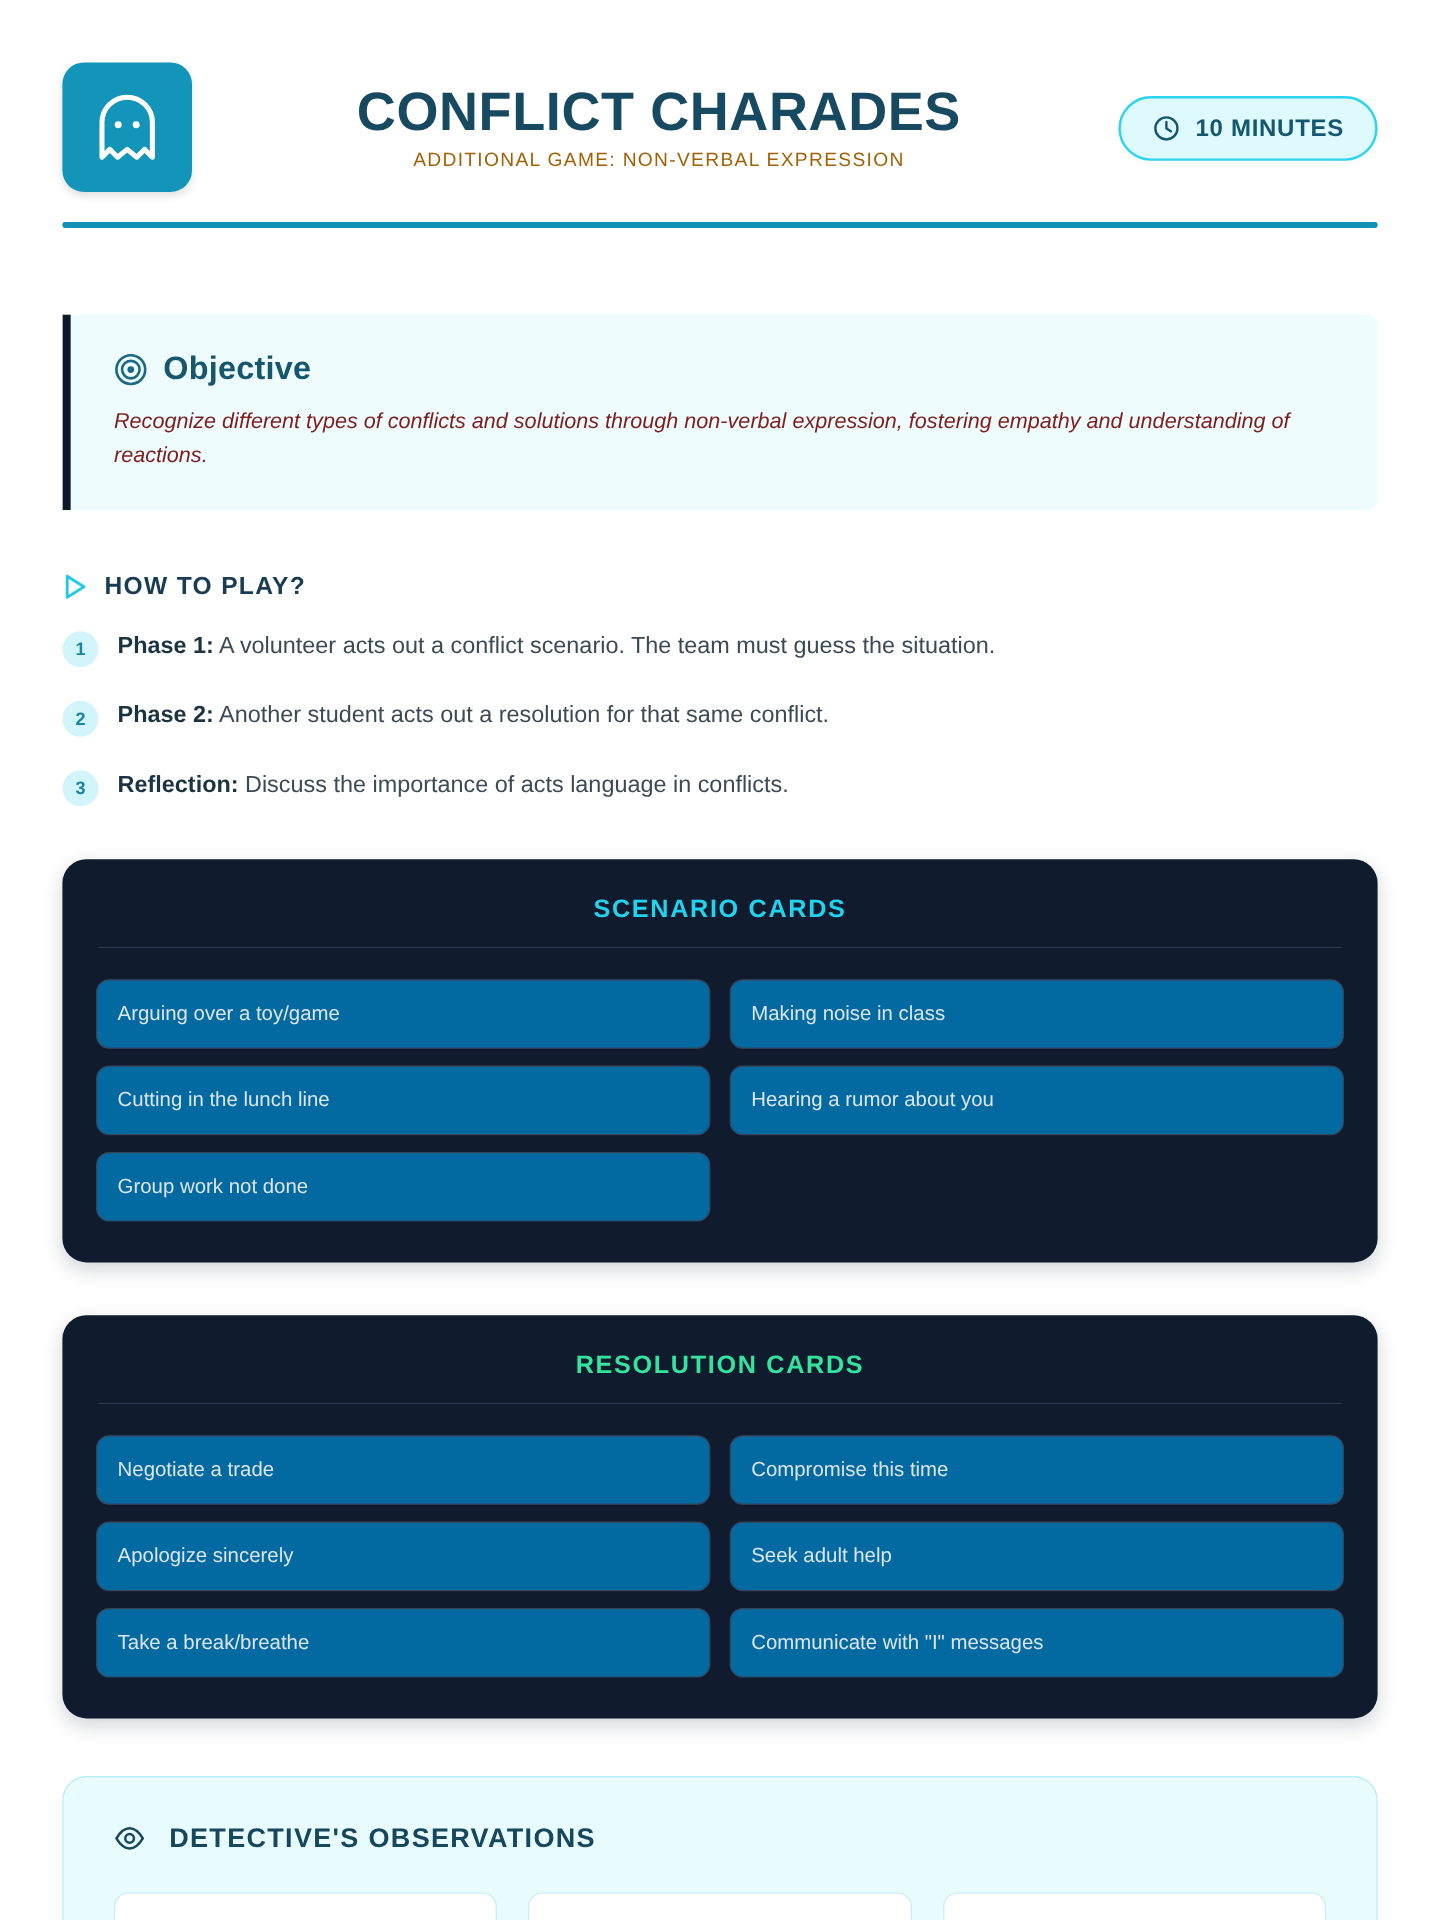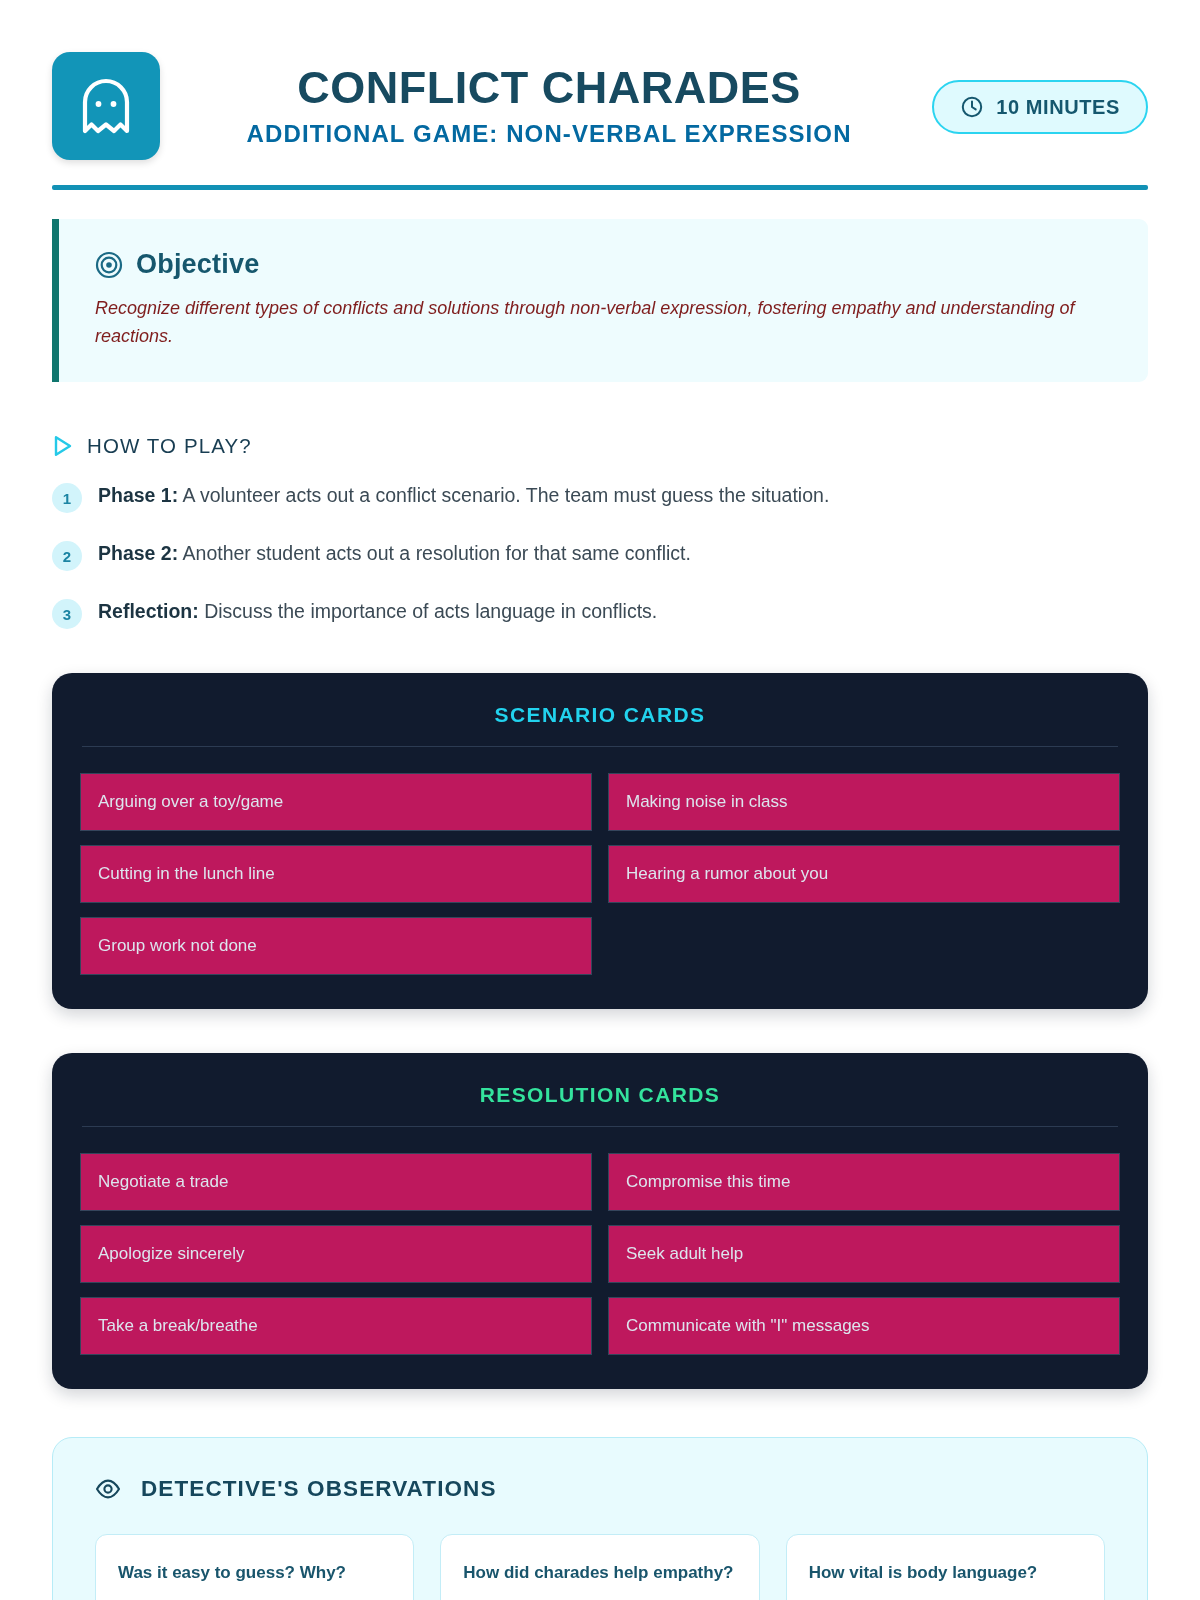--- a/index.html
+++ b/index.html
@@ -53,24 +53,24 @@
     font-size: 45px;
     font-weight: 700;
     letter-spacing: 0.5px;
     color: #174A60;
     line-height: 1.05;
     text-transform: uppercase;
   }
 
   .title-sub {
     margin-top: 9px;
-    font-size: 24px;
-    font-weight: 700;
+    font-size: 16px;
+    font-weight: 400;
     letter-spacing: 1.1px;
-    color: #0369a1;
+    color: #a16207;
     text-transform: uppercase;
   }
 
   .timer-badge {
     flex: 0 0 auto;
     display: flex;
     align-items: center;
     gap: 12px;
     background: #DFFAFE;
     border: 2px solid #2BD4F0;
@@ -88,23 +88,23 @@
 
   .header-rule {
     margin-top: 25px;
     height: 5px;
     background: #1291B5;
     border-radius: 2px;
   }
 
   
   .objective {
-    margin-top: 29px;
+    margin-top: 72px;
     background: #EEFCFE;
-    border-left: 7px solid #0f766e;
+    border-left: 7px solid #0f172a;
     border-radius: 0 9px 9px 0;
     padding: 30px 36px 32px 36px;
   }
 
   .objective-head {
     display: flex;
     align-items: center;
     gap: 13px;
   }
 
@@ -130,21 +130,21 @@
   }
 
   .howto-head {
     display: flex;
     align-items: center;
     gap: 13px;
   }
 
   .howto-title {
     font-size: 20.5px;
-    font-weight: 400;
+    font-weight: 700;
     letter-spacing: 1.1px;
     color: #183D52;
     text-transform: uppercase;
   }
 
   .steps { margin-top: 24px; }
 
   .step {
     display: flex;
     align-items: flex-start;
@@ -205,23 +205,23 @@
     margin: 0 2px 26px 2px;
   }
 
   .card-grid {
     display: grid;
     grid-template-columns: 1fr 1fr;
     gap: 14px 16px;
   }
 
   .mini-card {
-    background: #be185d;
+    background: #0369a1;
     border: 1px solid #35455C;
-    border-radius: 0;
+    border-radius: 11px;
     padding: 18px 17px;
     font-size: 17px;
     color: #DDE5EE;
     min-height: 57px;
     display: flex;
     align-items: center;
   }
 
   
   .observations {

